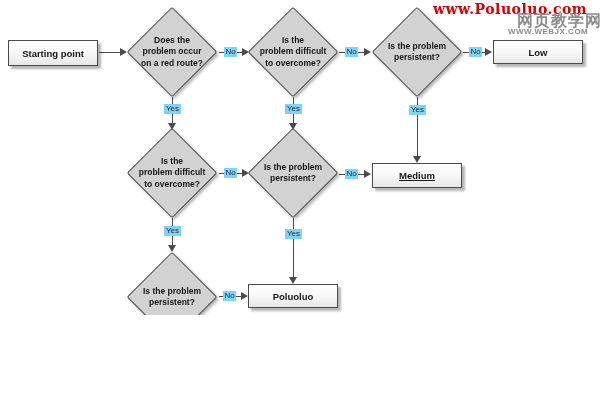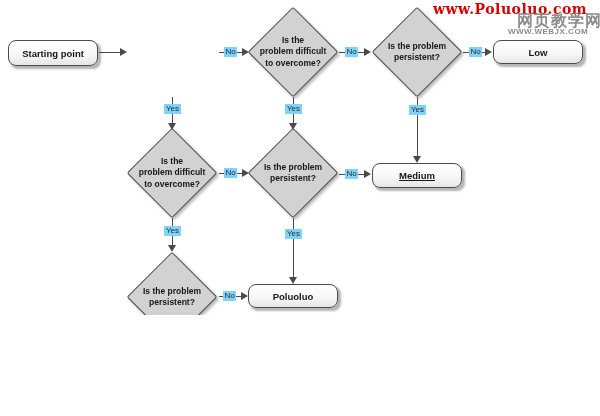--- a/index.html
+++ b/index.html
@@ -20,21 +20,21 @@
   }
   .diamond .dlabel {
     position:absolute; inset:0; display:flex; align-items:center; justify-content:center;
     text-align:center; font-size:8.5px; font-weight:bold; line-height:1.3;
     color:#161616; white-space:pre-line;
   }
 
   
   .endbox {
     position:absolute; width:90px; height:25px; box-sizing:border-box;
-    border:1.8px solid #4a4a4a; border-radius:8px;
+    border:1.8px solid #4a4a4a; border-radius:0;
     background:linear-gradient(180deg,#ffffff 0%,#f7f7f7 55%,#e6e6e6 100%);
     box-shadow:2.5px 2.5px 2px rgba(90,90,90,0.45);
     display:flex; align-items:center; justify-content:center;
     font-size:9.5px; font-weight:bold; color:#161616;
   }
 
   
   .hline { position:absolute; height:1px; background:#4a4a4a; }
   .vline { position:absolute; width:1px; background:#4a4a4a; }
   .ar-r  { position:absolute; width:0; height:0;
@@ -78,20 +78,26 @@
   <div class="endbox" style="left:493px; top:40px; height:24px;">
     <span>Low</span>
   </div>
   <div class="endbox" style="left:372px; top:163px;text-decoration:underline;">
     <span>Medium</span>
   </div>
   <div class="endbox" style="left:248px; top:284px; height:24px;">
     <span>Poluoluo</span>
   </div>
 
+  <div class="diamond" style="left:127px; top:8px;">
+    <div class="shape"></div>
+    <div class="dlabel">Does the
+problem occur
+on a red route?</div>
+  </div>
   <div class="diamond" style="left:248px; top:8px;">
     <div class="shape"></div>
     <div class="dlabel">Is the
 problem difficult
 to overcome?</div>
   </div>
   <div class="diamond" style="left:372px; top:8px;">
     <div class="shape"></div>
     <div class="dlabel">Is the problem
 persistent?</div>

